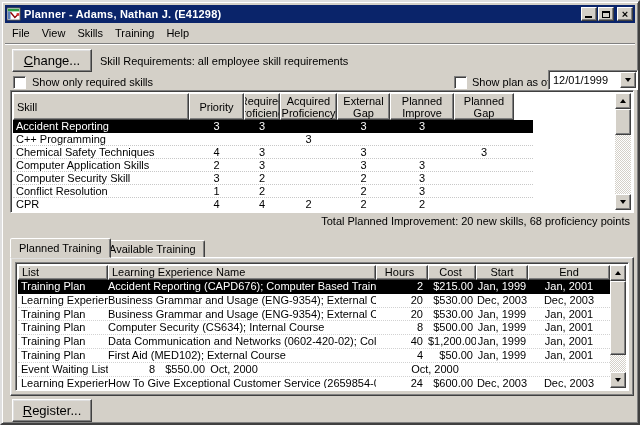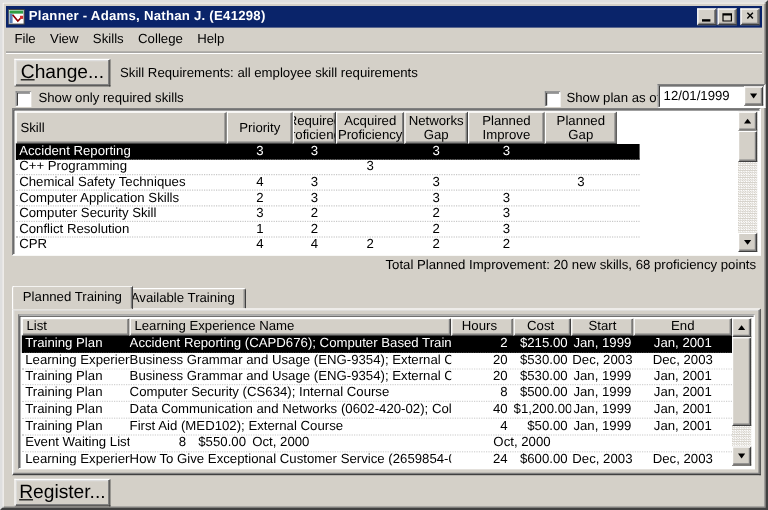--- a/index.html
+++ b/index.html
@@ -38,21 +38,21 @@
     display:flex; align-items:center; padding-left:1px;
   }
   .menu-item { padding:2px 6px; }
   .menu-divider {
     position:absolute; left:3px; top:41px; right:3px; height:2px;
     border-top:1px solid #808080; border-bottom:1px solid #fff;
   }
 
   
   .btn {
-    position:absolute; background:#d4d0c8; font-size:16px;
+    position:absolute; background:#d4d0c8; font-size:13px;
     border:1px solid; border-color:#fff #404040 #404040 #fff;
     box-shadow:inset -1px -1px 0 #808080, inset 1px 1px 0 #dfdfdf;
     display:flex; align-items:center; justify-content:center;
   }
   .btn .initial { text-decoration:underline; }
   #change-btn { left:10px; top:47px; width:80px; height:23px; }
   #register-btn { left:10px; top:397px; width:80px; height:23px; }
 
   .label { position:absolute; white-space:nowrap; }
   #skillreq-label { left:98px; top:53px; }
@@ -194,21 +194,21 @@
       <div class="winbtn close">
           <span>×</span>
         </div>
     </div>
   </div>
 
   <div class="menubar">
     <span class="menu-item">File</span>
     <span class="menu-item">View</span>
     <span class="menu-item">Skills</span>
-    <span class="menu-item">College</span>
+    <span class="menu-item">Training</span>
     <span class="menu-item">Help</span>
   </div>
   <div class="menu-divider"></div>
 
   <div class="btn" id="change-btn">
     <span><span class="initial">C</span><span>hange...</span></span>
   </div>
   <span class="label" id="skillreq-label">Skill Requirements: all employee skill requirements</span>
 
   <div class="checkbox" id="cb-required"></div>
@@ -226,21 +226,21 @@
 
   <div class="sunken" id="skills-table">
     <div class="tbl-inner">
       <div class="hdr-row">
         <div class="hdr-cell left w-skill">Skill</div>
         <div class="hdr-cell w-pri">Priority</div>
         <div class="hdr-cell w-req">Required
 Proficiency</div>
         <div class="hdr-cell w-acq">Acquired
 Proficiency</div>
-        <div class="hdr-cell w-gap">Networks Gap</div>
+        <div class="hdr-cell w-gap">External Gap</div>
         <div class="hdr-cell w-pimp">Planned
 Improve</div>
         <div class="hdr-cell w-pgap">Planned
 Gap</div>
       </div>
       <div>
           <div class="srow selected">
     <div class="c skill w-skill">Accident Reporting</div>
     <div class="c w-pri">3</div>
     <div class="c w-req">3</div>

